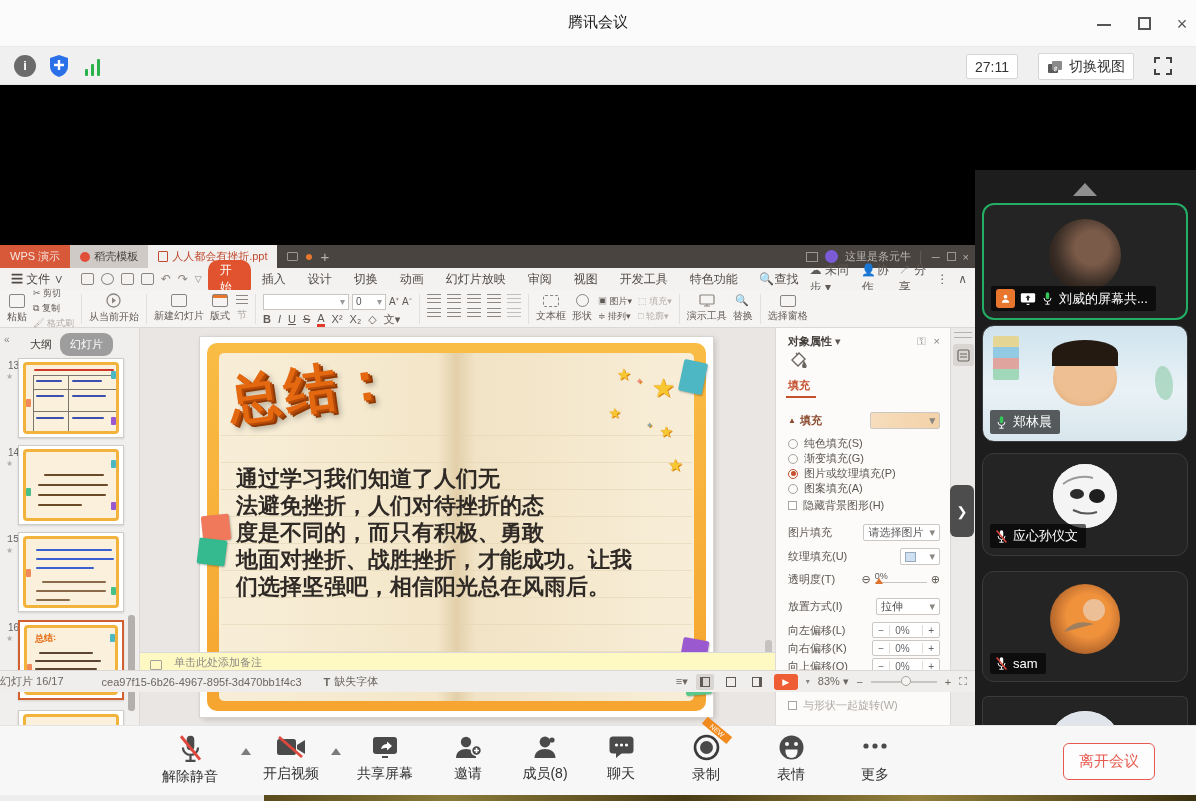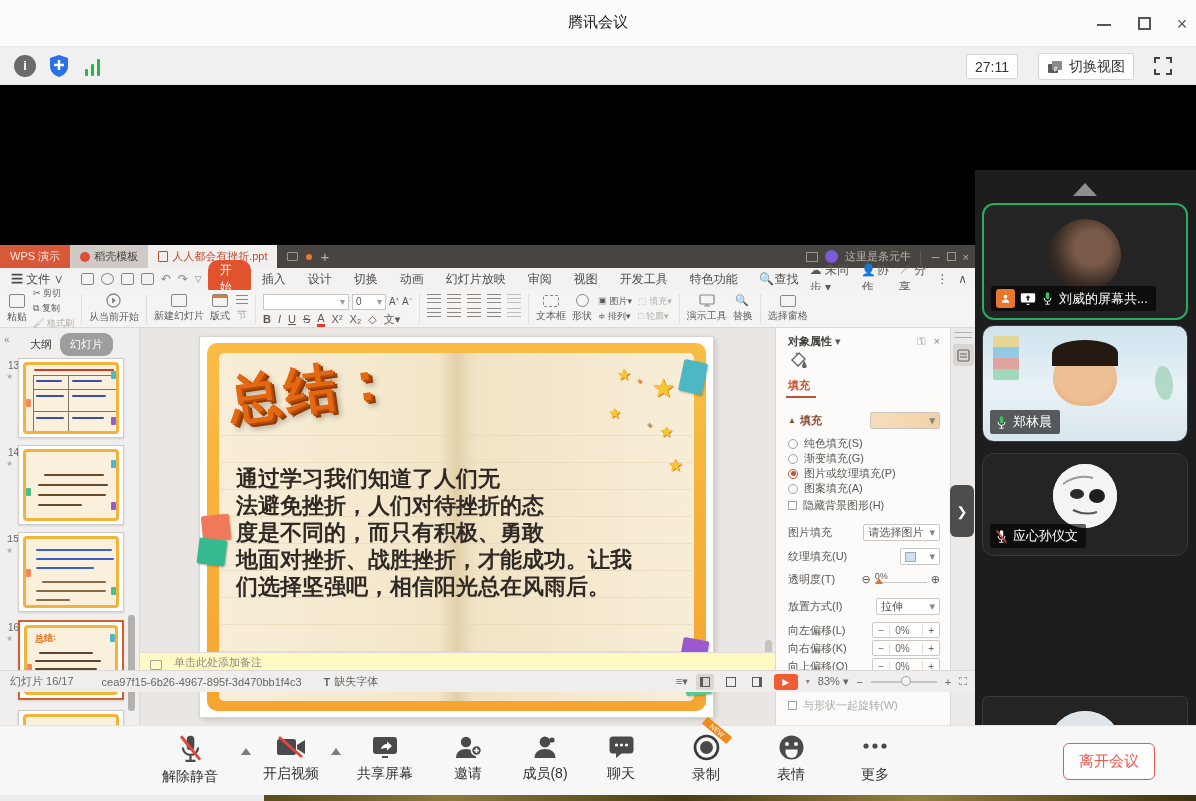--- a/index.html
+++ b/index.html
@@ -572,22 +572,22 @@
         </div>
         <div class="flyout">❯</div>
       </div>
 
       <div class="notesbar">
         <span style="width:12px;height:10px;border:1.2px solid #a5a19c;border-radius:1px;display:inline-block;"></span>
         <span>单击此处添加备注</span>
       </div>
 
       <div class="statusbar">
-        <span style="margin-left:10px;">幻灯片 16/17</span>
-        <span style="margin-left:28px;">cea97f15-6b26-4967-895f-3d470bb1f4c3</span>
+        <span style="">幻灯片 16/17</span>
+        <span style="margin-left:38px;">cea97f15-6b26-4967-895f-3d470bb1f4c3</span>
         <span style="margin-left:22px;display:flex;align-items:center;gap:4px;">
             <b style="font-size:11px;">T</b>
             <span>缺失字体</span>
           </span>
         <span style="margin-left:auto;display:flex;align-items:center;gap:8px;margin-right:8px;">
           <span>≡▾</span>
           <span class="viewbtn" style="background:#d8d5d2;">
               <span style="width:10px;height:10px;border:1.2px solid #5f5a56;border-left-width:3px;"></span>
             </span>
           <span class="viewbtn">
@@ -674,20 +674,39 @@
                 <rect x="8.8" y="1.5" width="6.4" height="13" rx="3.2" fill="#fff"></rect>
                 <path d="M5.5 12a6.5 6.5 0 0 0 13 0" fill="none" stroke="#fff" stroke-width="1.8"></path>
                 <path d="M12 19v4M8 23.5h8" stroke="#fff" stroke-width="1.8"></path>
                 <path d="M3 2L21 24" stroke="#e0473d" stroke-width="2.6"></path>
               </svg>
           </span>
           <span>应心孙仪文</span>
         </div>
       </div>
 
+      <div class="tile" style="top:401px;height:111px;">
+        <div class="avatar" style="top:12px;width:70px;height:70px;background:radial-gradient(circle at 55% 45%,#f0913c 0 40%,#b5672c 70%,#5a3a22);">
+          <svg width="70" height="70" viewBox="0 0 70 70">
+              <circle cx="44" cy="26" r="11" fill="#ecbf96"></circle>
+              <path d="M14 48q10-14 30-8" fill="#8a7a66" opacity=".8"></path>
+            </svg>
+        </div>
+        <div class="namechip">
+          <span>
+            <svg width="13" height="15" viewBox="0 0 24 26">
+                <rect x="8.8" y="1.5" width="6.4" height="13" rx="3.2" fill="#fff"></rect>
+                <path d="M5.5 12a6.5 6.5 0 0 0 13 0" fill="none" stroke="#fff" stroke-width="1.8"></path>
+                <path d="M12 19v4M8 23.5h8" stroke="#fff" stroke-width="1.8"></path>
+                <path d="M3 2L21 24" stroke="#e0473d" stroke-width="2.6"></path>
+              </svg>
+          </span>
+          <span>sam</span>
+        </div>
+      </div>
 
       <div class="tile" style="top:526px;height:114px;border-bottom:none;border-radius:6px 6px 0 0;">
         <div class="avatar" style="top:14px;width:74px;height:74px;background:#e8ecef;">
           <svg width="74" height="74" viewBox="0 0 74 74">
               <circle cx="37" cy="37" r="37" fill="#dfe5ea"></circle>
               <path d="M10 34q8-20 30-16 16 3 16 18 0 12-14 14-22 3-32-16z" fill="#8ba0b2"></path>
               <ellipse cx="34" cy="30" rx="5" ry="6" fill="#e8f0d8"></ellipse>
               <ellipse cx="35" cy="31" rx="2" ry="3" fill="#2a2a2a"></ellipse>
               <path d="M24 44q10 10 22 4" fill="#7a2a22"></path>
               <circle cx="56" cy="48" r="11" fill="#b07a4a"></circle>

